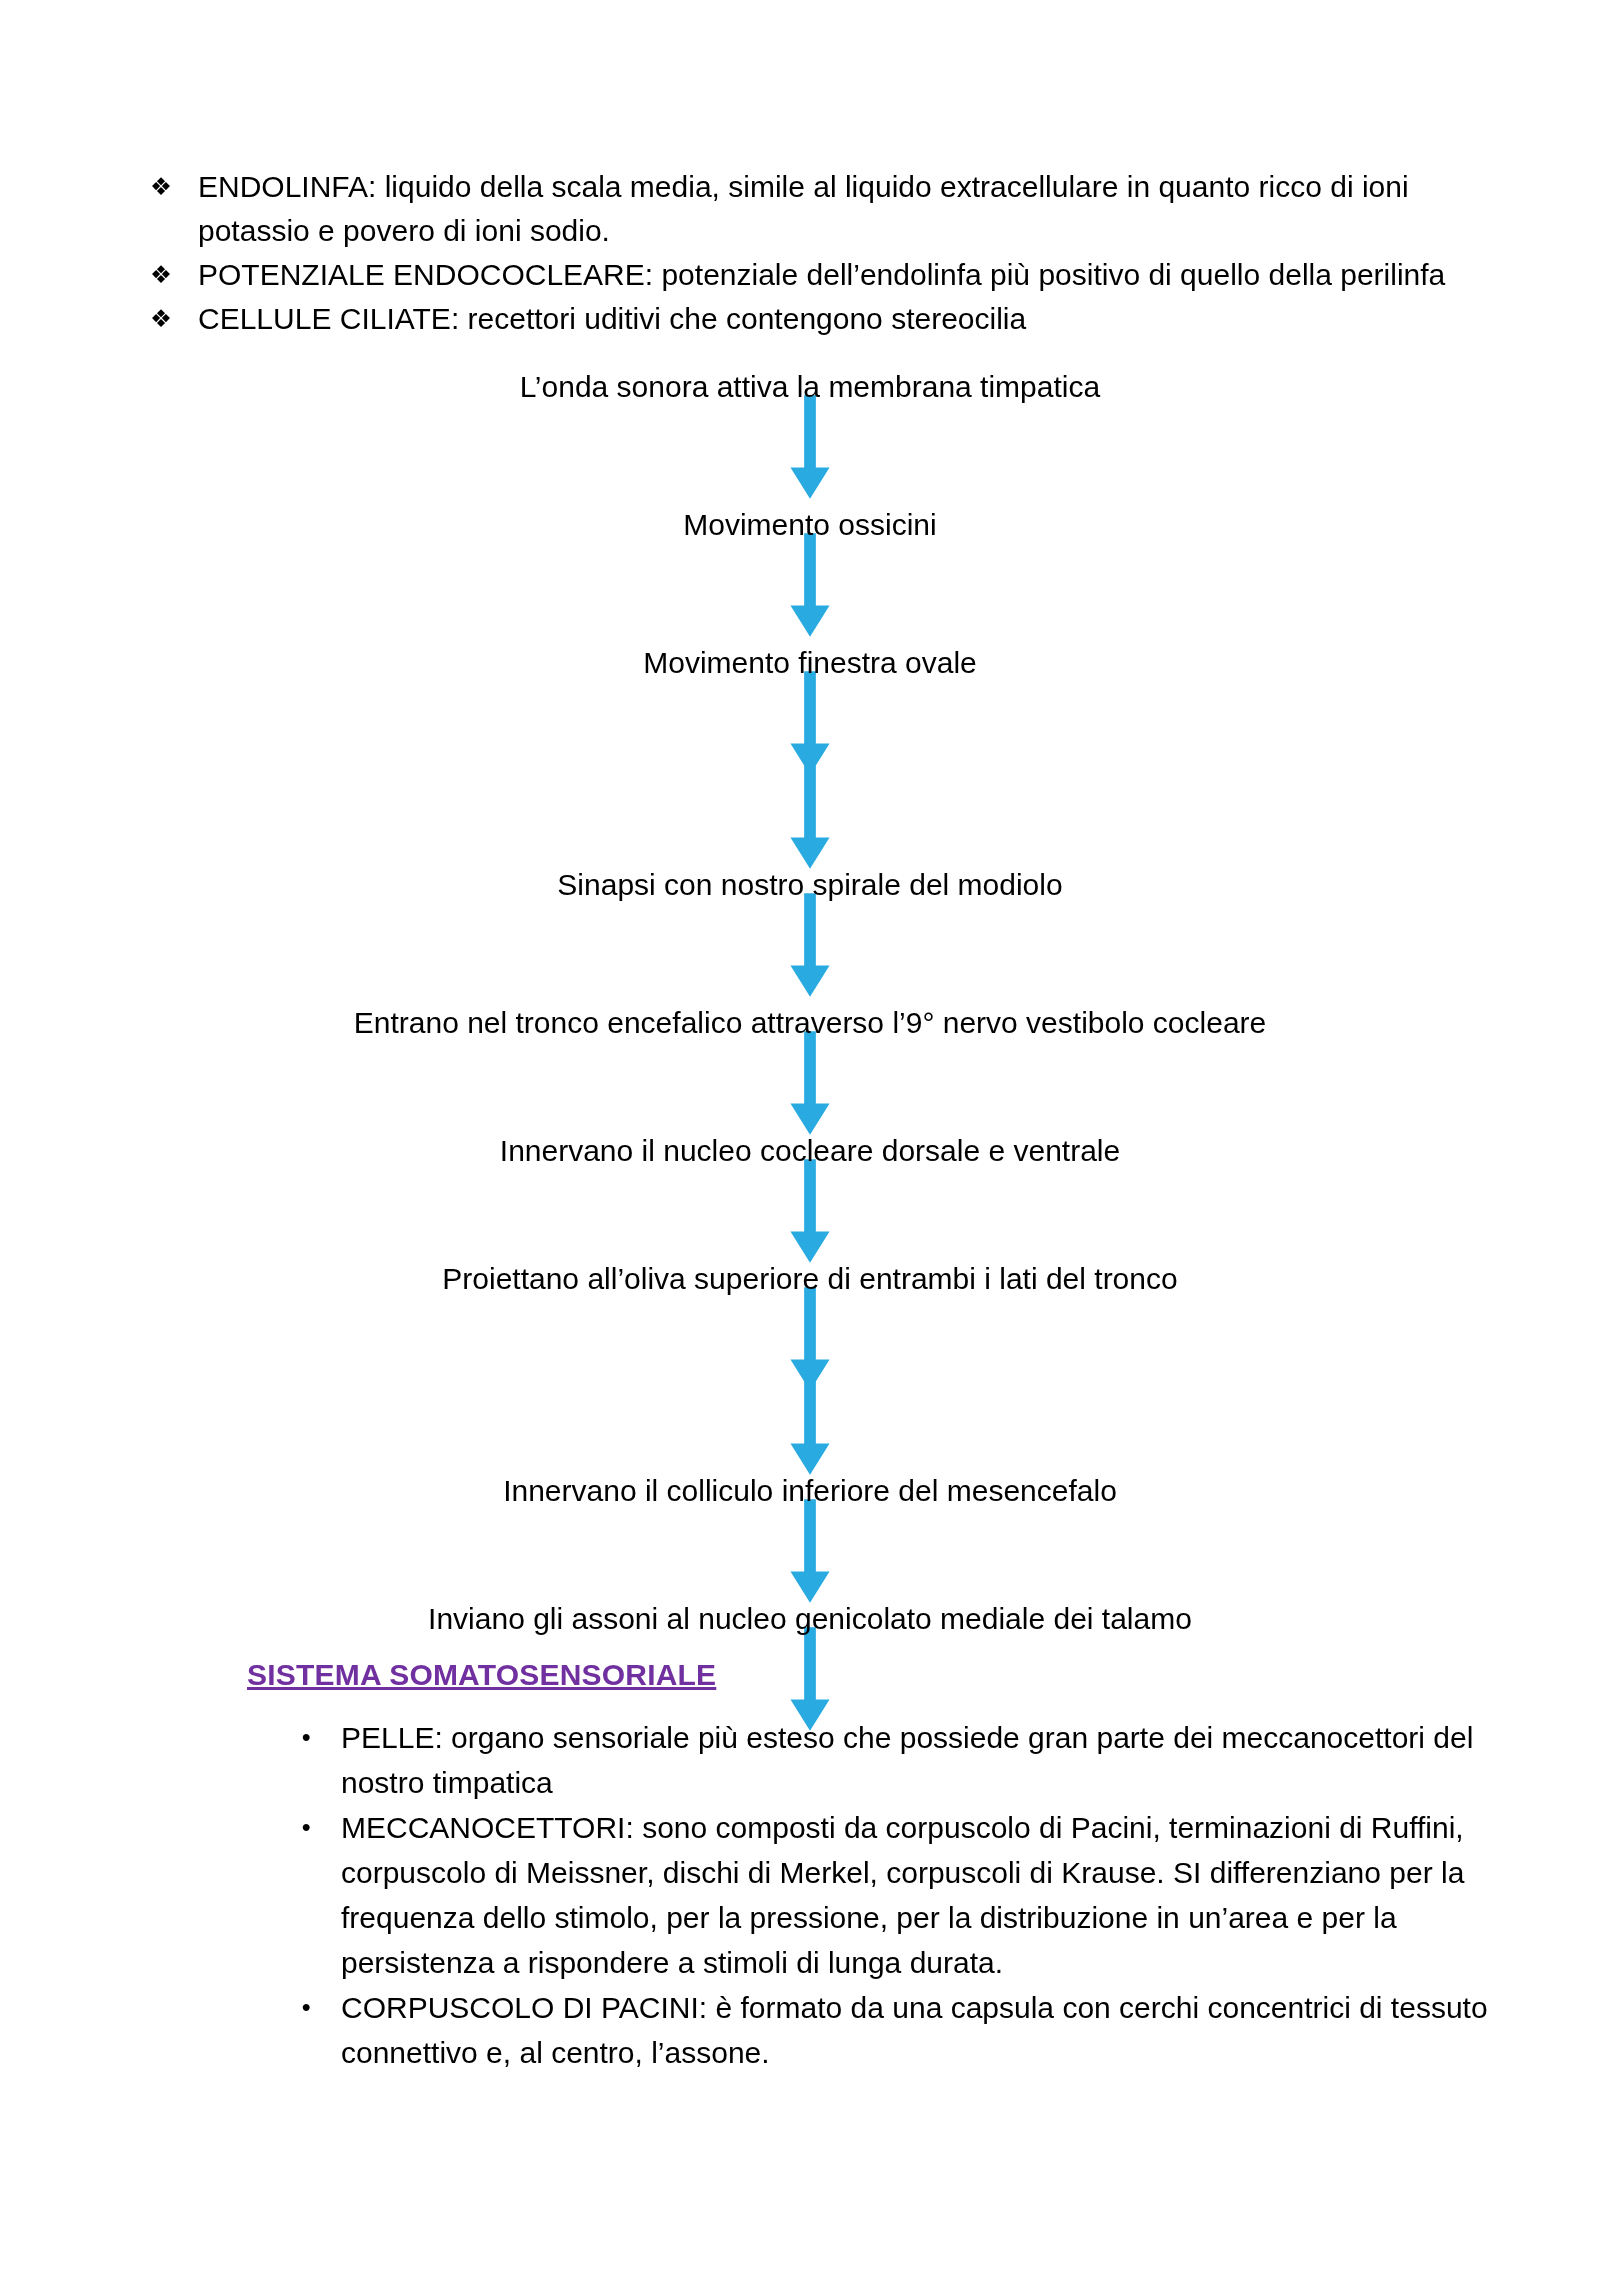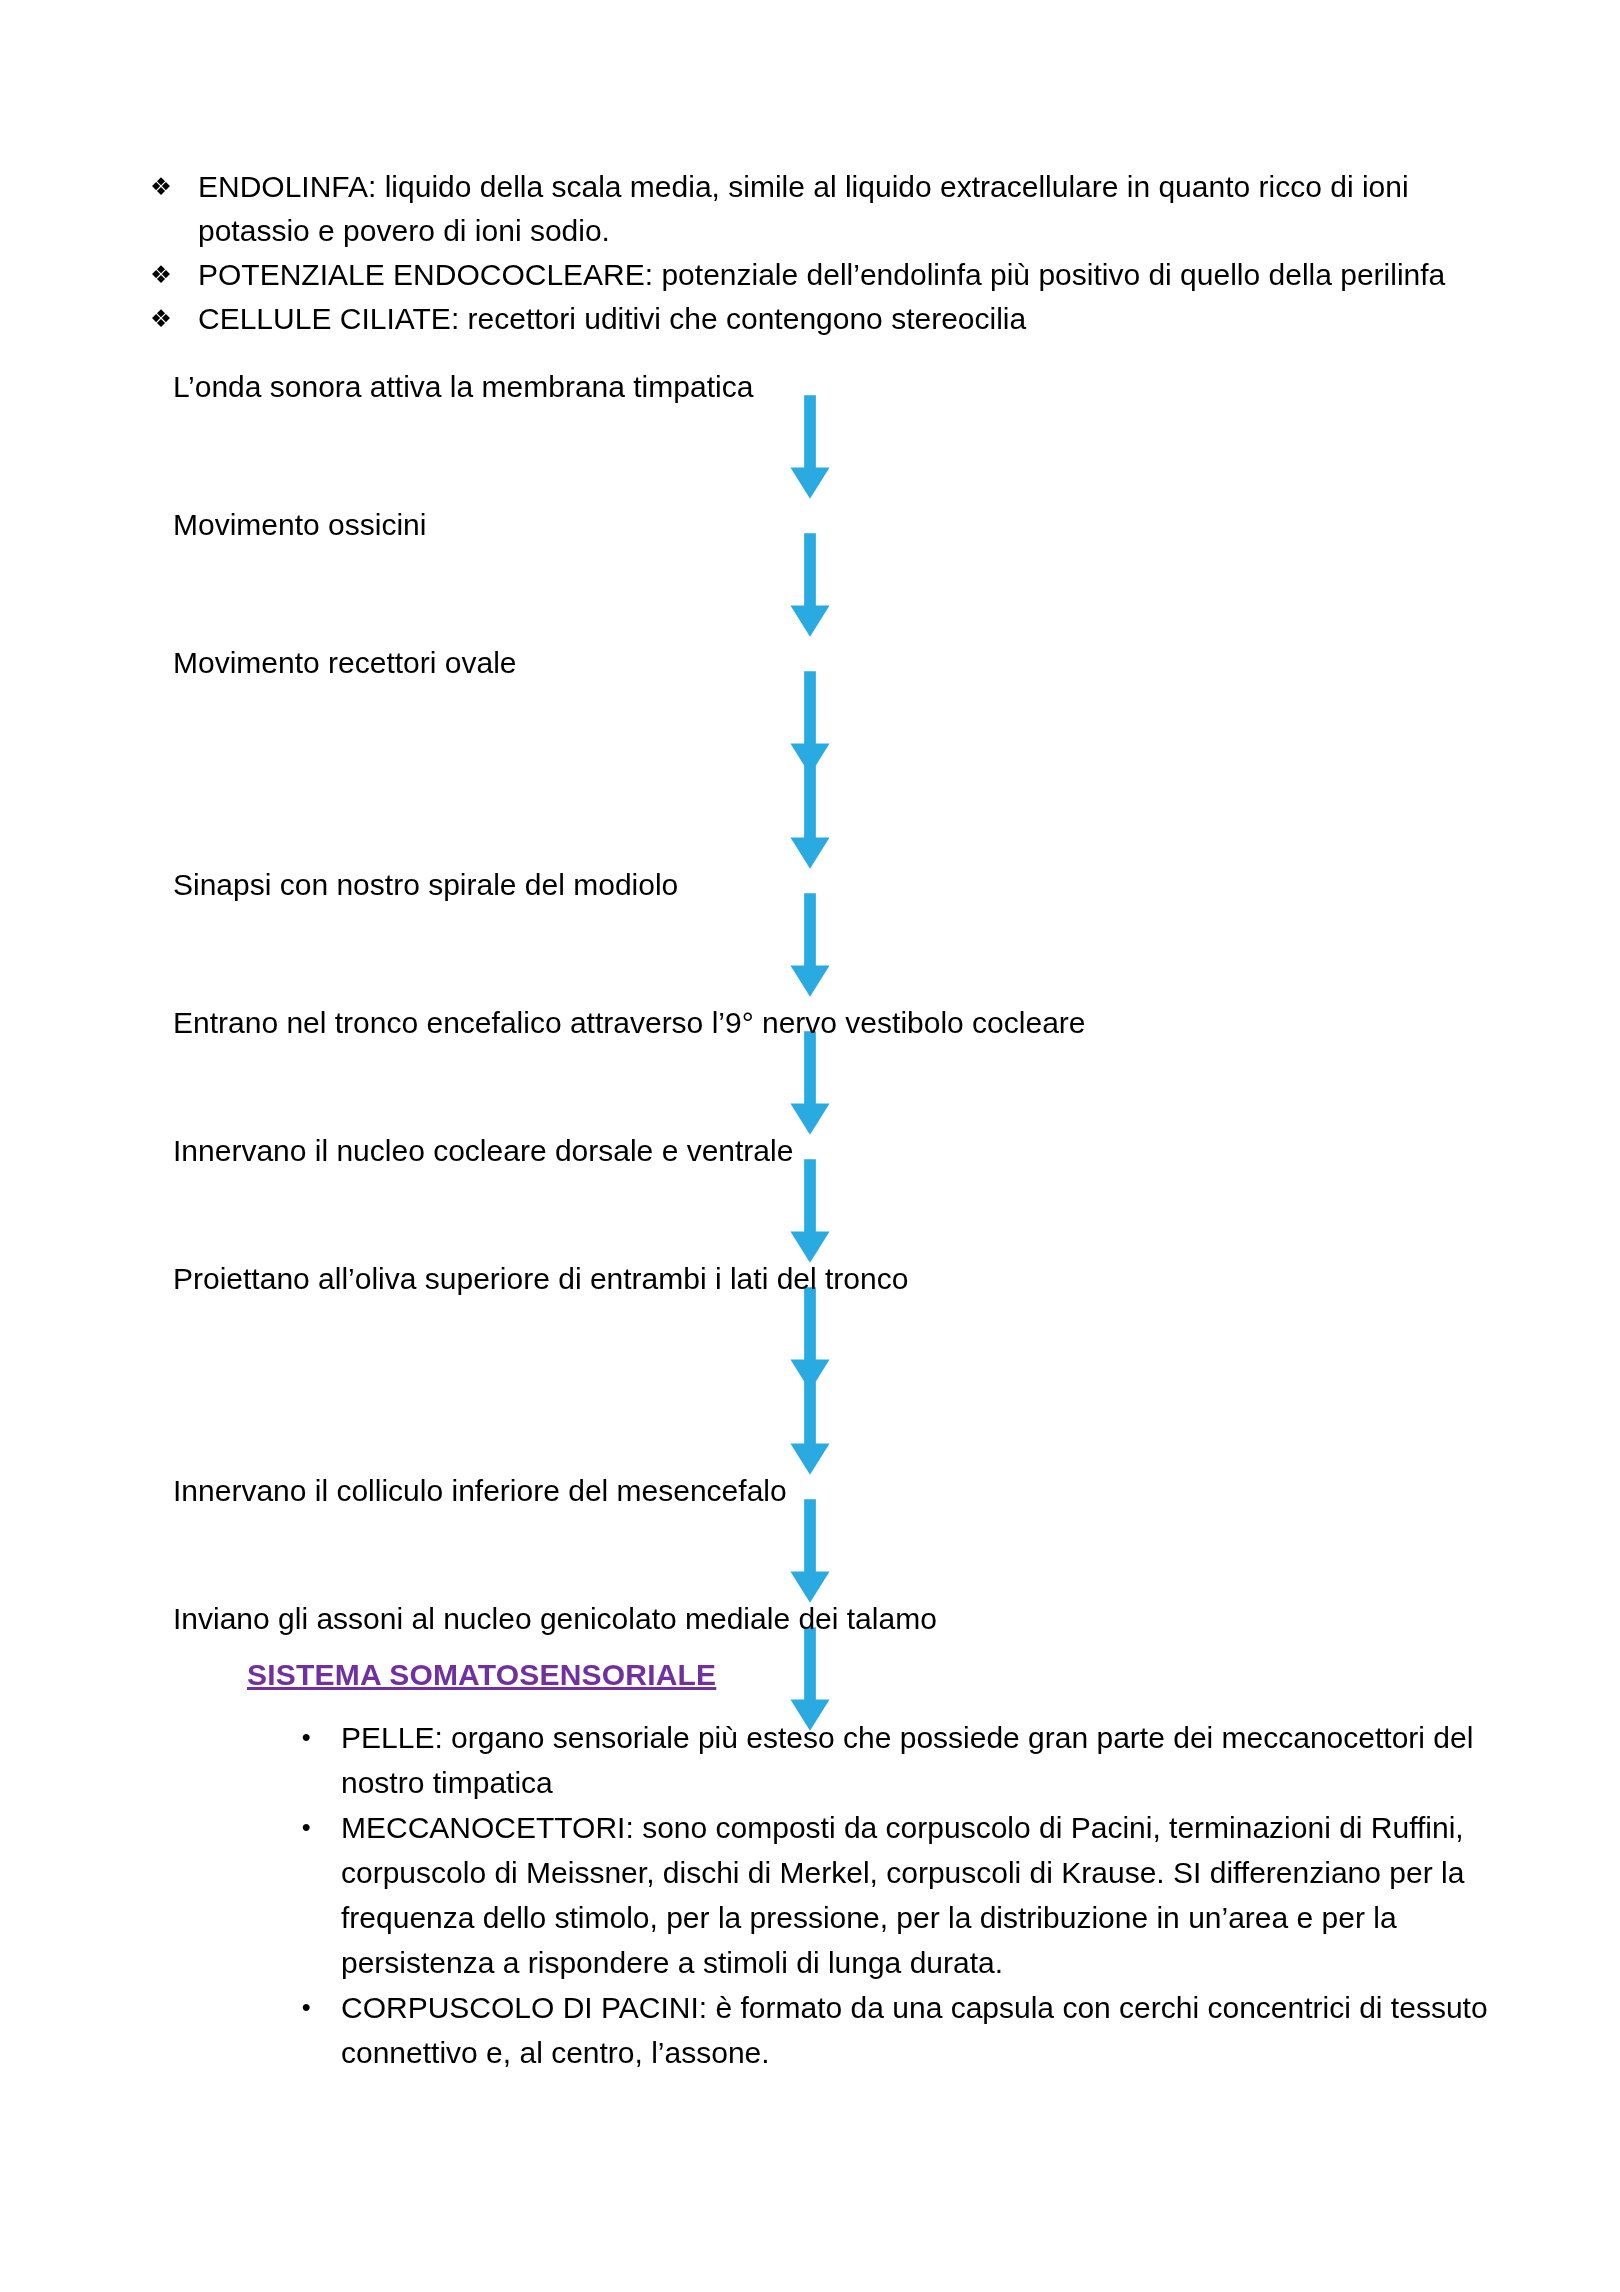--- a/index.html
+++ b/index.html
@@ -44,20 +44,21 @@
 
   
   .flow {
     position: absolute;
     left: 0;
     top: 365px;
     width: 1620px;
   }
   .flow-step {
     position: relative;
+    text-align: center;
     font-size: 30px;
     line-height: 44px;
     width: 1274px;
     margin: 0 auto;
   }
   .flow-step .txt {
     position: relative;
     z-index: 2;
   }
   .arrow-wrap {
@@ -145,21 +146,21 @@
     <div class="flow-step">
       <span class="txt">Movimento ossicini</span>
     </div>
     <div class="arrow-wrap">
       <svg class="arrow" viewBox="0 0 44 108">
         <path d="M16 0 H28 V74 H42 L22 106 L2 74 H16 Z" fill="#29ABE2"></path>
       </svg>
     </div>
 
     <div class="flow-step">
-      <span class="txt">Movimento recettori ovale</span>
+      <span class="txt">Movimento finestra ovale</span>
     </div>
     <div class="arrow-wrap">
       <svg class="arrow" viewBox="0 0 44 108">
         <path d="M16 0 H28 V74 H42 L22 106 L2 74 H16 Z" fill="#29ABE2"></path>
       </svg>
     </div>
 
     <div class="arrow-wrap tight">
       <svg class="arrow" viewBox="0 0 44 108">
         <path d="M16 0 H28 V74 H42 L22 106 L2 74 H16 Z" fill="#29ABE2"></path>

